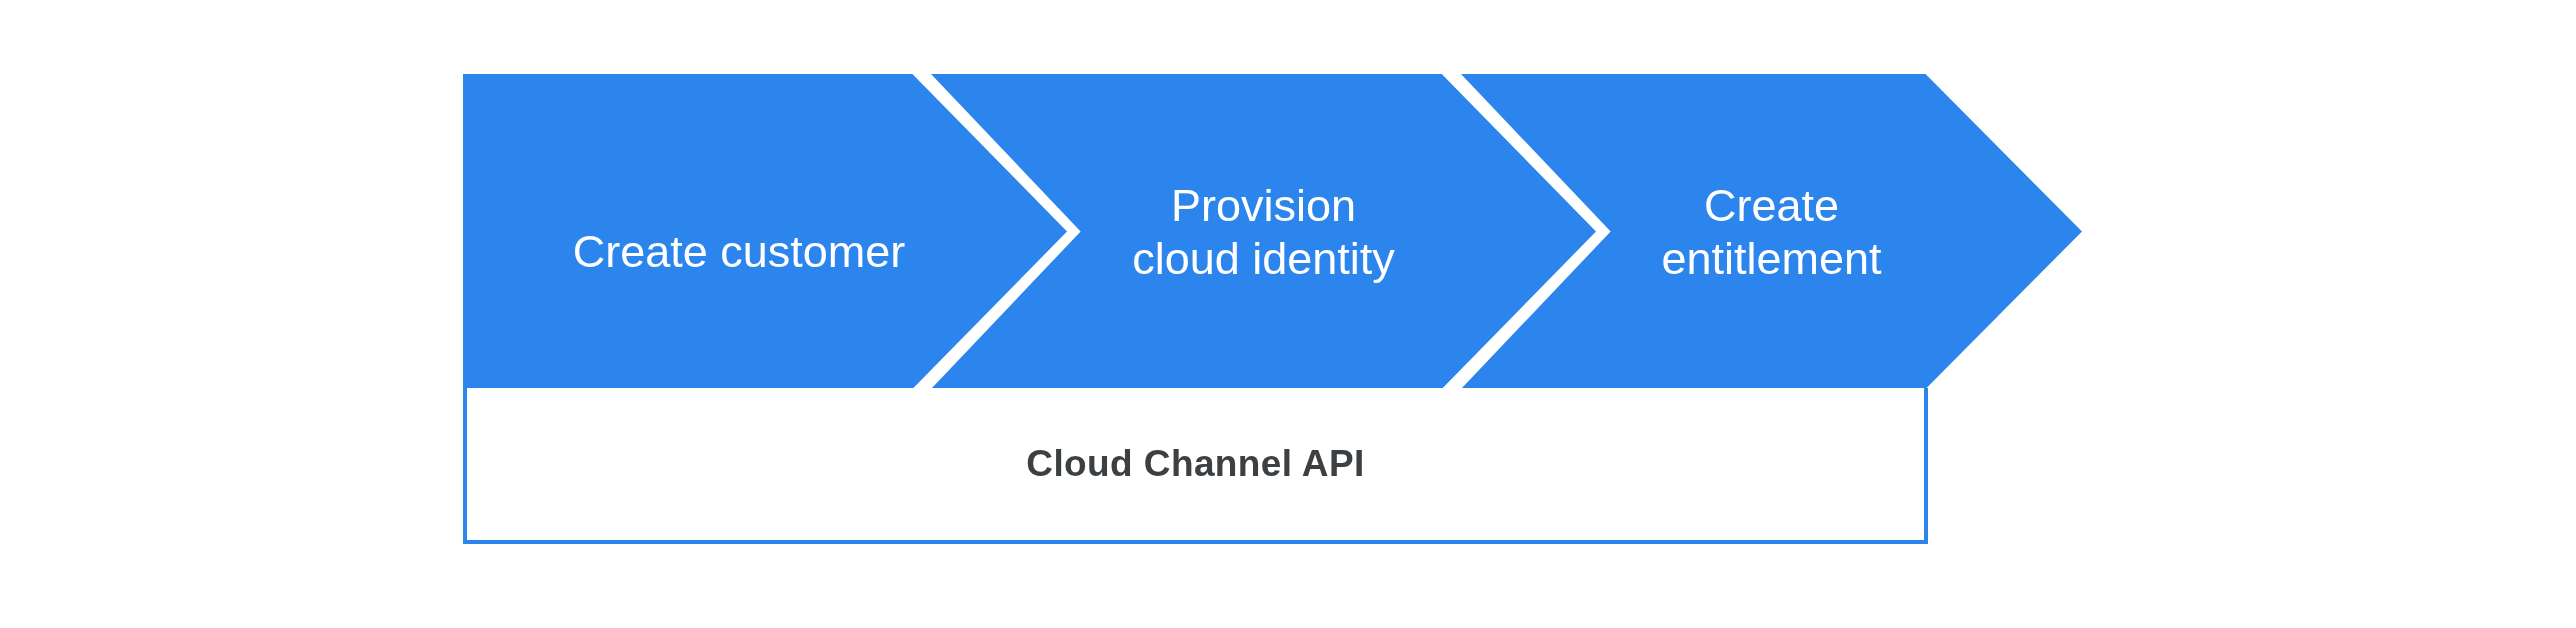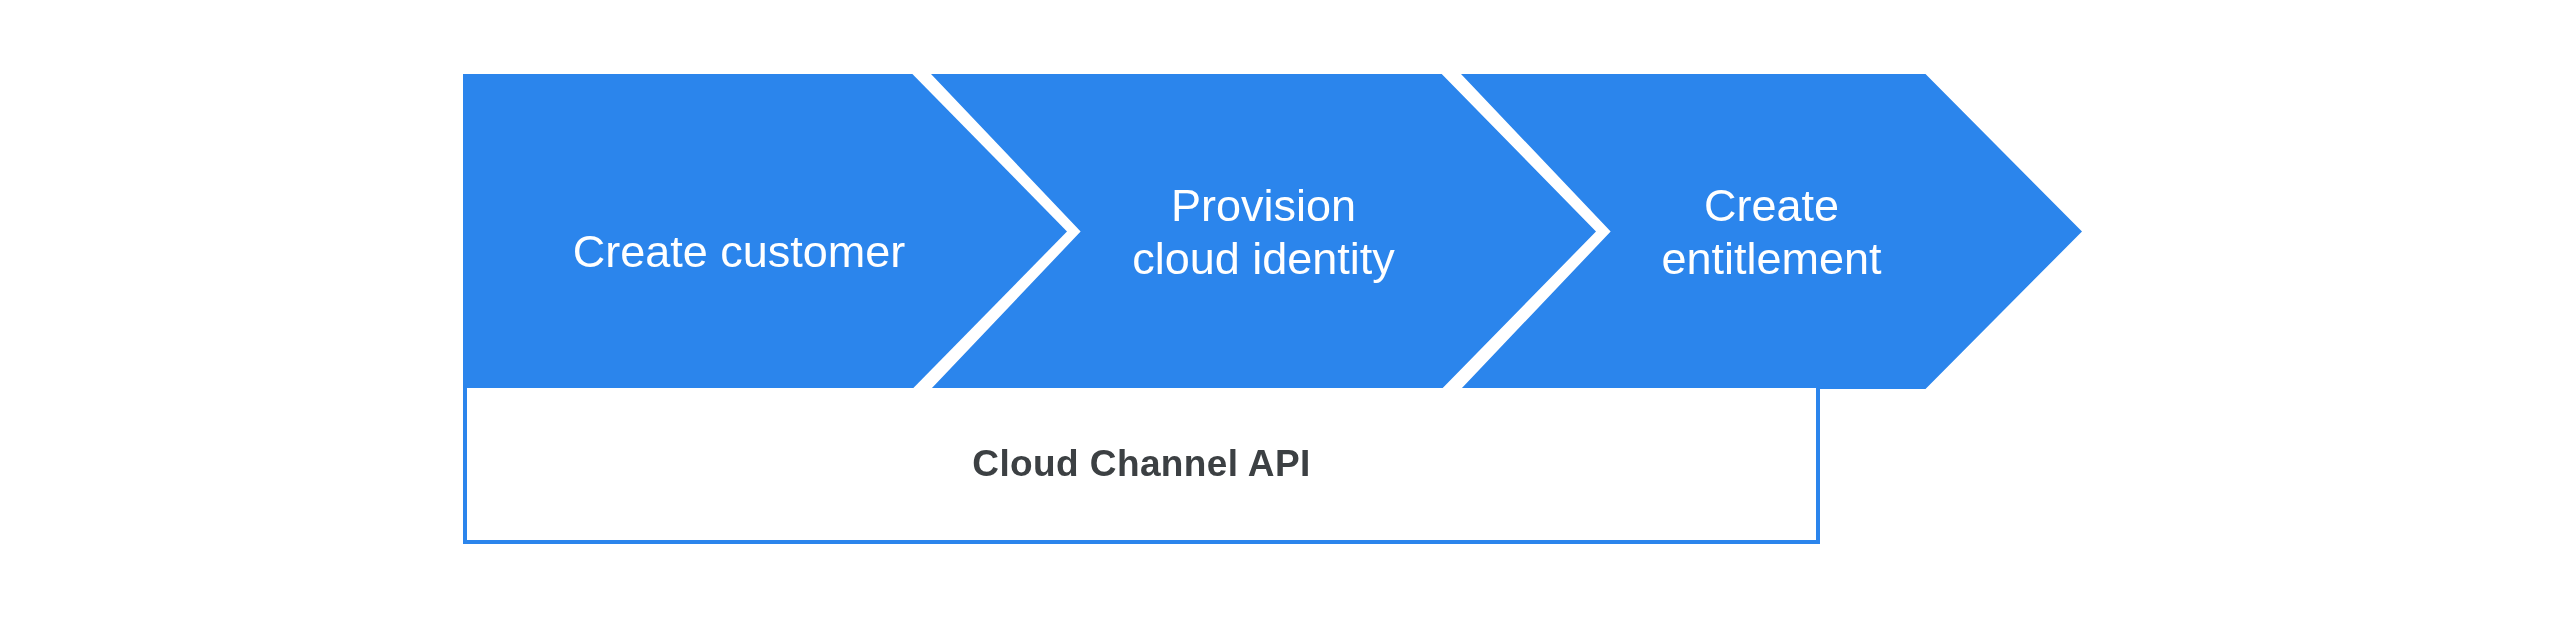--- a/index.html
+++ b/index.html
@@ -45,21 +45,21 @@
   }
   .chev3 {
     left: 1461px;
     width: 621px;
     clip-path: polygon(0 0, 74.8% 0, 100% 50%, 74.8% 100%, 0 100%, 24.1% 50%);
   }
   .api-box {
     position: absolute;
     left: 463px;
     top: 388px;
-    width: 1357px;
+    width: 1465px;
     height: 156px;
     box-sizing: border-box;
     background: var(--box-bg, #ffffff);
     border: 4.3px solid var(--blue, #2B85EC);
     border-top: none;
     display: flex;
     align-items: center;
     justify-content: center;
   }
   .api-label {

